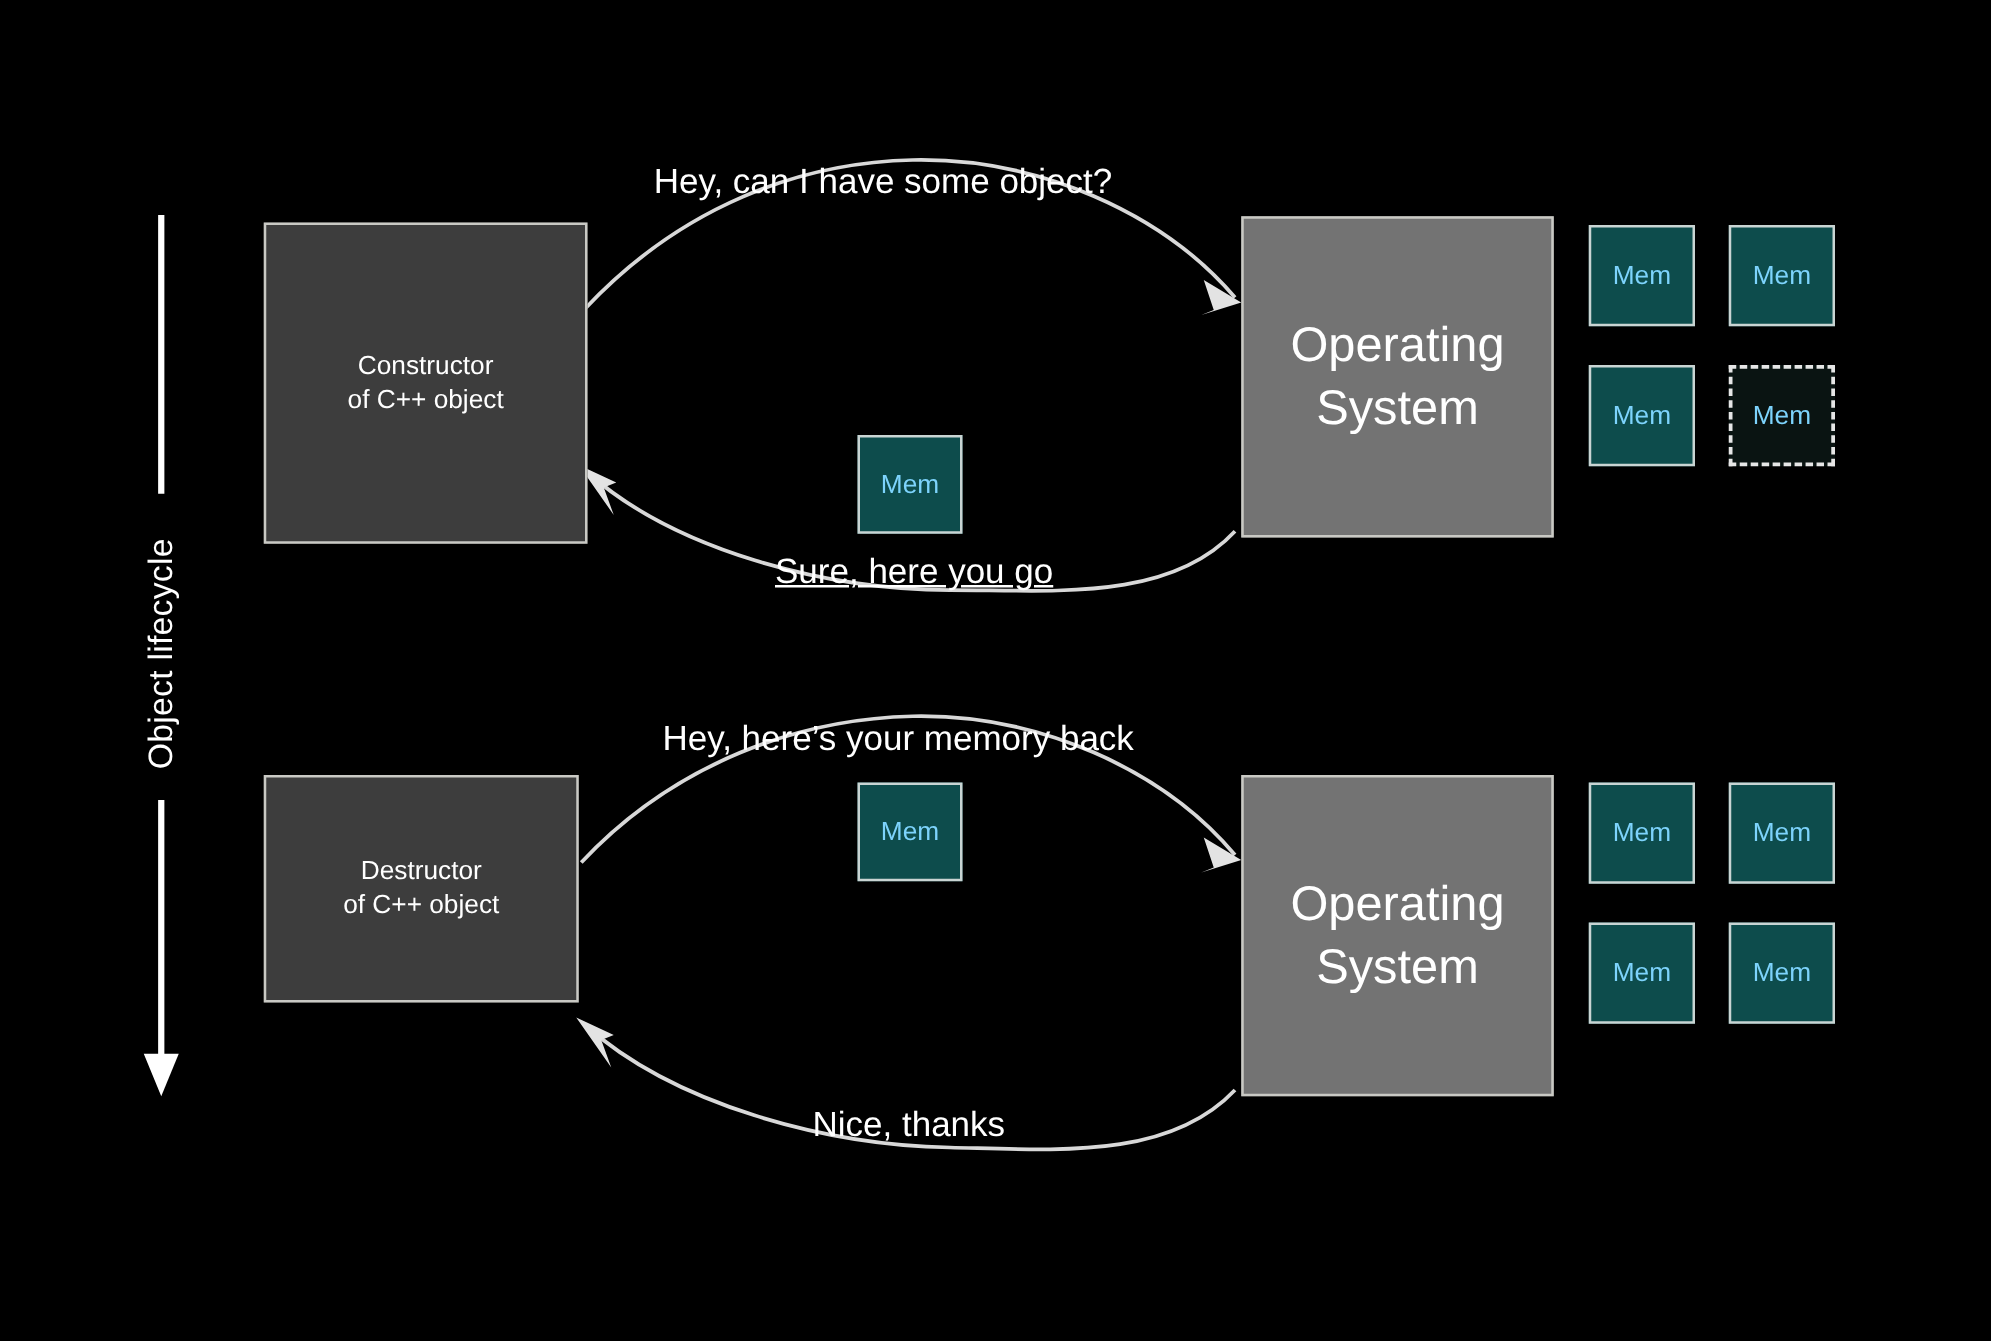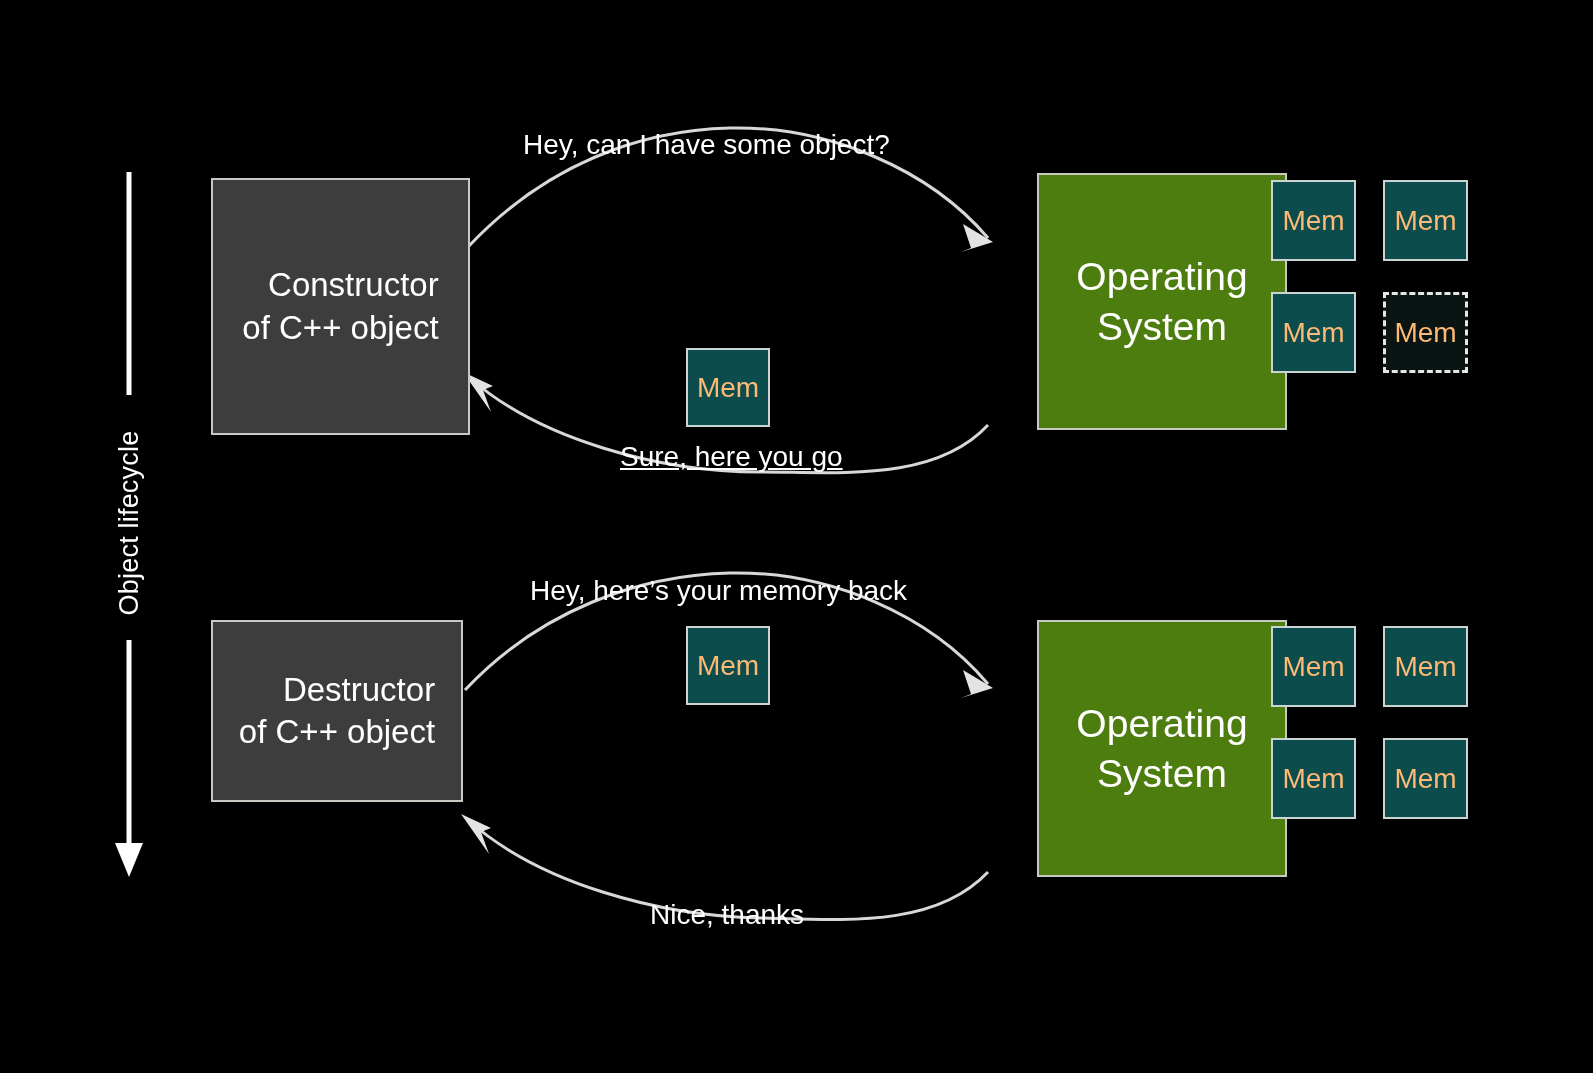--- a/index.html
+++ b/index.html
@@ -51,46 +51,44 @@
     display: flex;
     align-items: center;
     justify-content: center;
     text-align: center;
     color: #ffffff;
     border: 2px solid #c9c9c4;
     line-height: 1.28;
   }
   .node-actor {
     background: #3d3d3d;
-    font-size: 33px;
-    text-align: right;
+    font-size: 21px;
   }
   .node-os {
-    background: #4d7c0f;
+    background: #737373;
     font-size: 39px;
-    margin-left: 44px;
   }
 
   #constructor-box { left: 211px; top: 178px;  width: 259px; height: 257px; }
   #os-box-top      { left: 993px; top: 173px;  width: 250px; height: 257px; }
   #destructor-box  { left: 211px; top: 620px;  width: 252px; height: 182px; }
   #os-box-bottom   { left: 993px; top: 620px;  width: 250px; height: 257px; }
 
   
   .mem-block {
     box-sizing: border-box;
     width: 85px;
     height: 81px;
     background: #0d4c4c;
     border: 2px solid #c9d4d3;
     display: flex;
     align-items: center;
     justify-content: center;
-    color: #fdba74;
-    font-size: 28px;
+    color: #7dd3fc;
+    font-size: 21px;
   }
   .mem-block.is-free {
     background: #0a1412;
     border: 3px dashed #e6e6e6;
   }
   .mem-block.is-transit {
     width: 84px;
     height: 79px;
   }
 
@@ -110,21 +108,21 @@
   
   .arrow-label {
     color: #ffffff;
     font-size: 28px;
     white-space: nowrap;
     line-height: 1;
   }
   #label-request  { left: 523px; top: 131px; }
   #label-grant    { left: 620px; top: 443px; text-decoration: underline; }
   #label-return   { left: 530px; top: 577px; }
-  #label-ack      { left: 650px; top: 886px; margin-top: 15px; }
+  #label-ack      { left: 650px; top: 886px; }
 
   
   #arrow-layer {
     left: 0; top: 0;
     width: 1593px;
     height: 1073px;
     pointer-events: none;
   }
   .flow-arc {
     fill: none;

